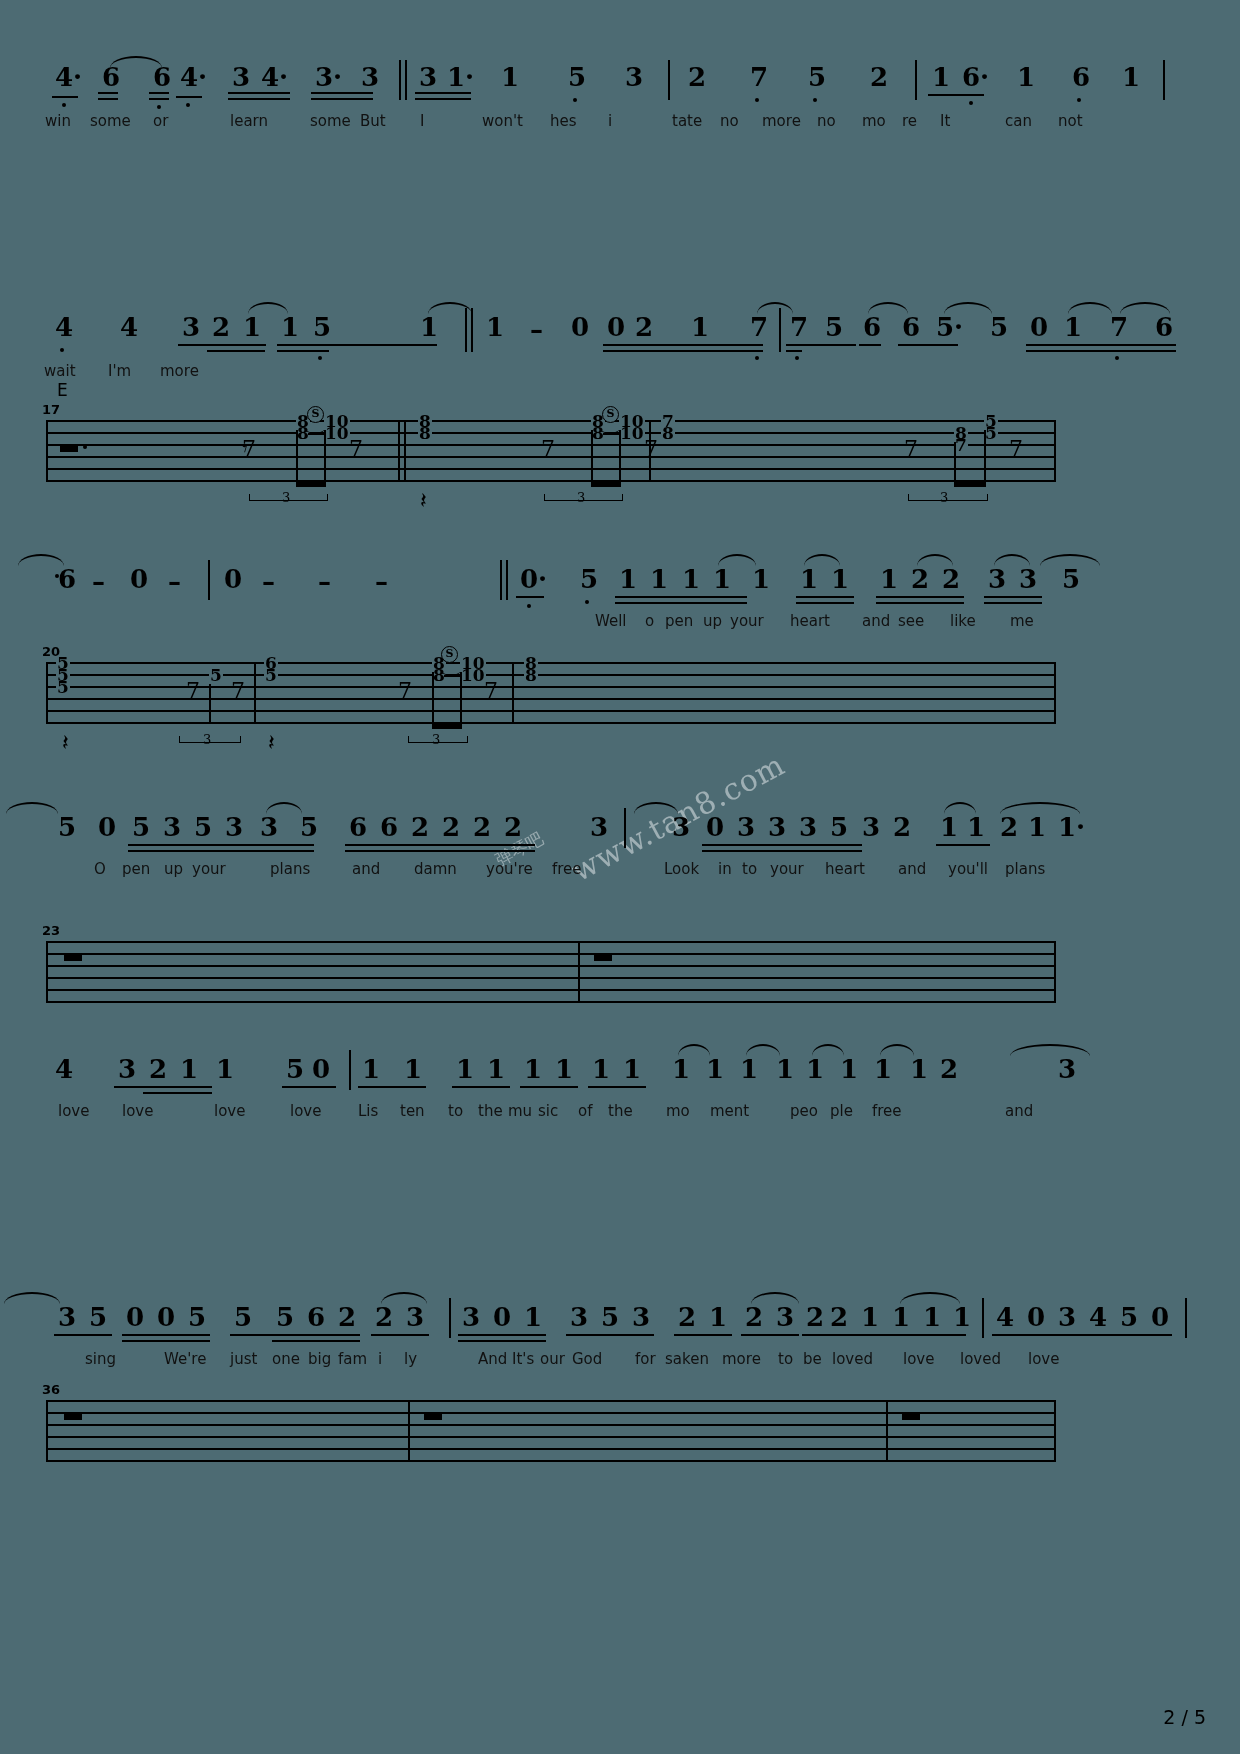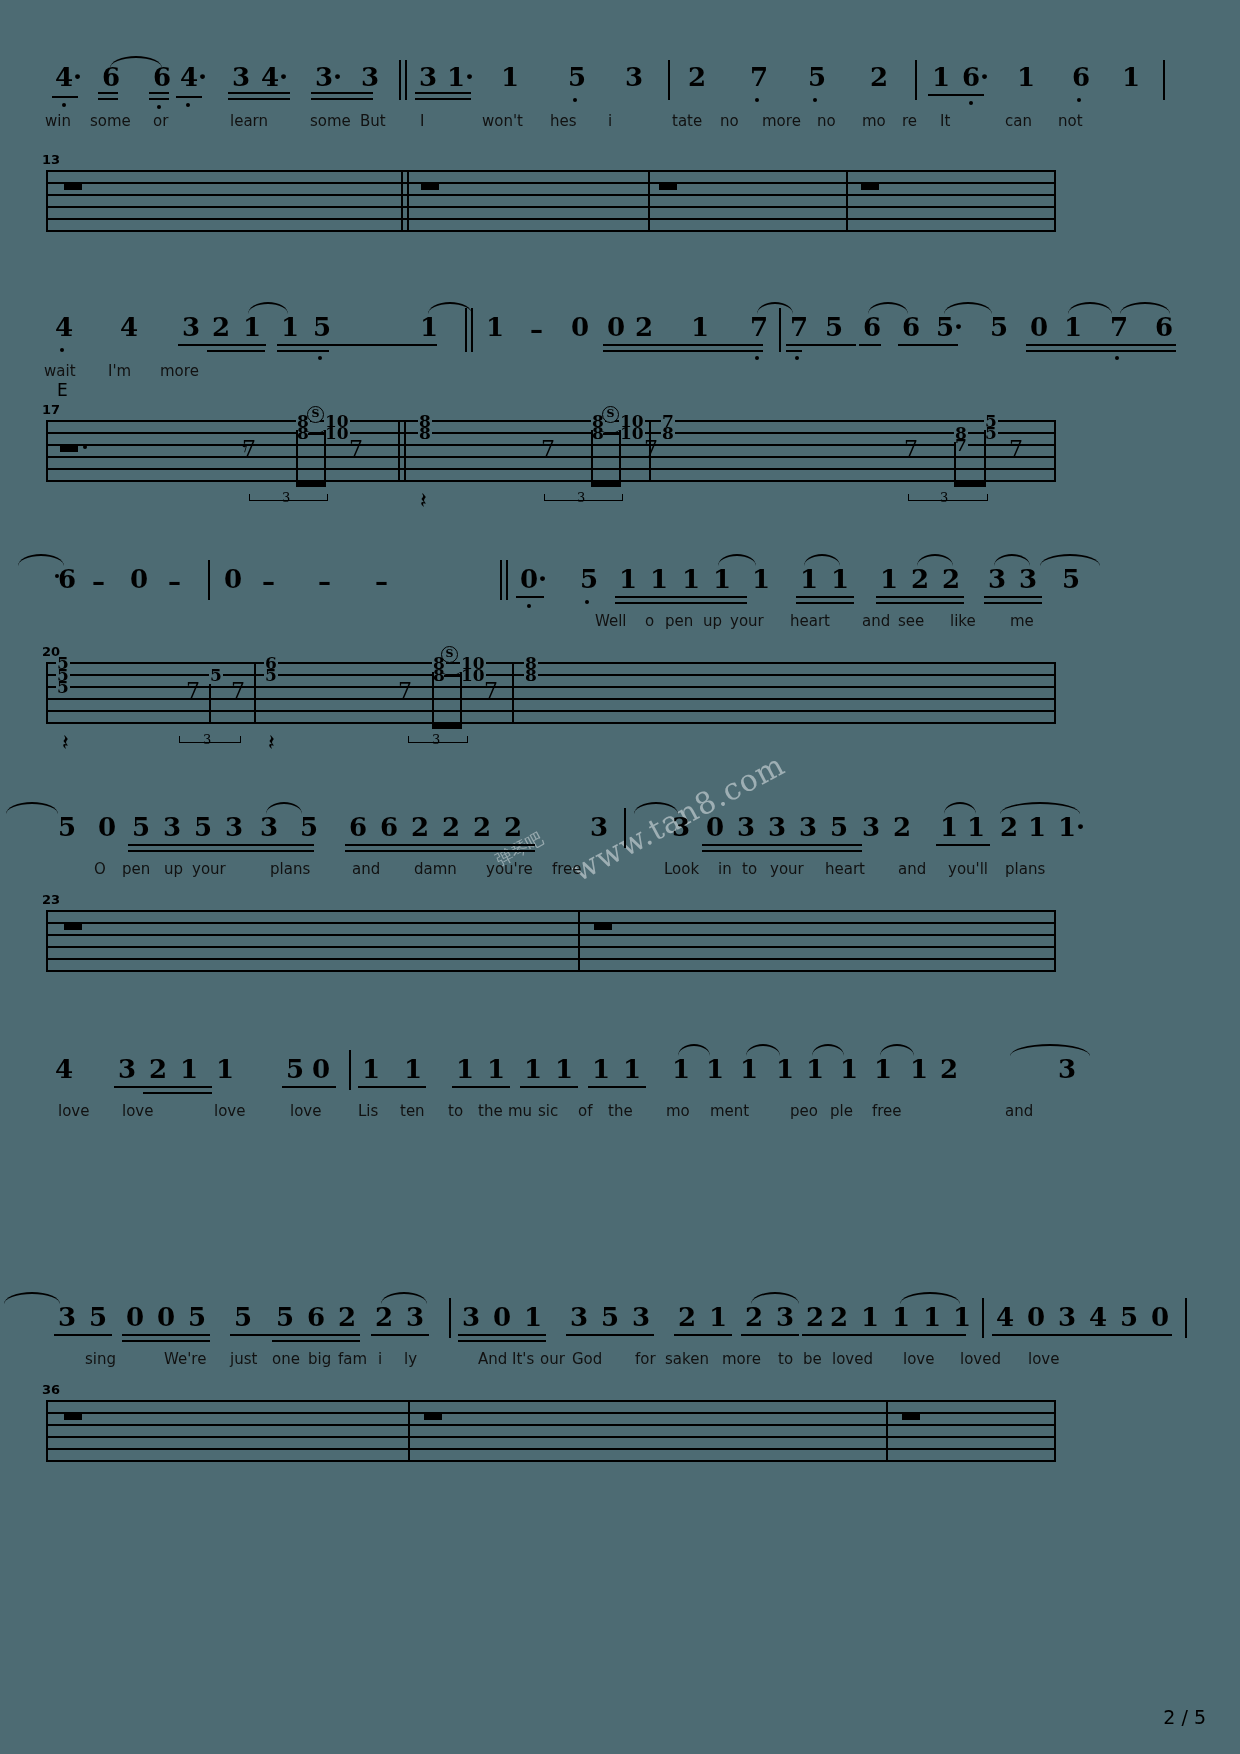--- a/index.html
+++ b/index.html
@@ -219,41 +219,20 @@
     <div class="lyric" style="left:720px;top:62px;">no</div>
     <div class="lyric" style="left:762px;top:62px;">more</div>
     <div class="lyric" style="left:817px;top:62px;">no</div>
     <div class="lyric" style="left:862px;top:62px;">mo</div>
     <div class="lyric" style="left:902px;top:62px;">re</div>
     <div class="lyric" style="left:940px;top:62px;">It</div>
     <div class="lyric" style="left:1005px;top:62px;">can</div>
     <div class="lyric" style="left:1058px;top:62px;">not</div>
   </div>
 
-  <div class="tab-sys" style="top:170px;">
-    <div class="measnum" style="left:-4px;top:-18px;">13</div>
-    <div class="tab-staff">
-      <div class="tab-line" style="top:0px;"></div>
-      <div class="tab-line" style="top:12px;"></div>
-      <div class="tab-line" style="top:24px;"></div>
-      <div class="tab-line" style="top:36px;"></div>
-      <div class="tab-line" style="top:48px;"></div>
-      <div class="tab-line" style="top:60px;"></div>
-      <div class="tab-barline" style="left:0px;"></div>
-      <div class="tab-barline" style="left:355px;"></div>
-      <div class="tab-barline" style="left:361px;"></div>
-      <div class="tab-barline" style="left:602px;"></div>
-      <div class="tab-barline" style="left:800px;"></div>
-      <div class="tab-barline" style="left:1008px;"></div>
-      <div class="wholerest" style="left:18px;top:13px;"></div>
-      <div class="wholerest" style="left:375px;top:13px;"></div>
-      <div class="wholerest" style="left:613px;top:13px;"></div>
-      <div class="wholerest" style="left:815px;top:13px;"></div>
-    </div>
-  </div>
 
   <div class="melody-sys" style="top:300px;">
     <div class="note" style="left:55px;top:14px;">4</div>
     <div class="underdot" style="left:60px;top:48px;"></div>
     <div class="note" style="left:120px;top:14px;">4</div>
 
     <div class="note" style="left:182px;top:14px;">3</div>
     <div class="note" style="left:212px;top:14px;">2</div>
     <div class="note" style="left:243px;top:14px;">1</div>
     <div class="underbar" style="left:178px;top:44px;width:88px;"></div>
@@ -567,21 +546,21 @@
     <div class="lyric" style="left:664px;top:62px;">Look</div>
     <div class="lyric" style="left:718px;top:62px;">in</div>
     <div class="lyric" style="left:742px;top:62px;">to</div>
     <div class="lyric" style="left:770px;top:62px;">your</div>
     <div class="lyric" style="left:825px;top:62px;">heart</div>
     <div class="lyric" style="left:898px;top:62px;">and</div>
     <div class="lyric" style="left:948px;top:62px;">you'll</div>
     <div class="lyric" style="left:1005px;top:62px;">plans</div>
   </div>
 
-  <div class="tab-sys" style="top:910px;">
+  <div class="tab-sys" style="top:941px;">
     <div class="measnum" style="left:-4px;top:-18px;">23</div>
     <div class="tab-staff">
       <div class="tab-line" style="top:0px;"></div>
       <div class="tab-line" style="top:12px;"></div>
       <div class="tab-line" style="top:24px;"></div>
       <div class="tab-line" style="top:36px;"></div>
       <div class="tab-line" style="top:48px;"></div>
       <div class="tab-line" style="top:60px;"></div>
       <div class="tab-barline" style="left:0px;"></div>
       <div class="tab-barline" style="left:532px;"></div>

